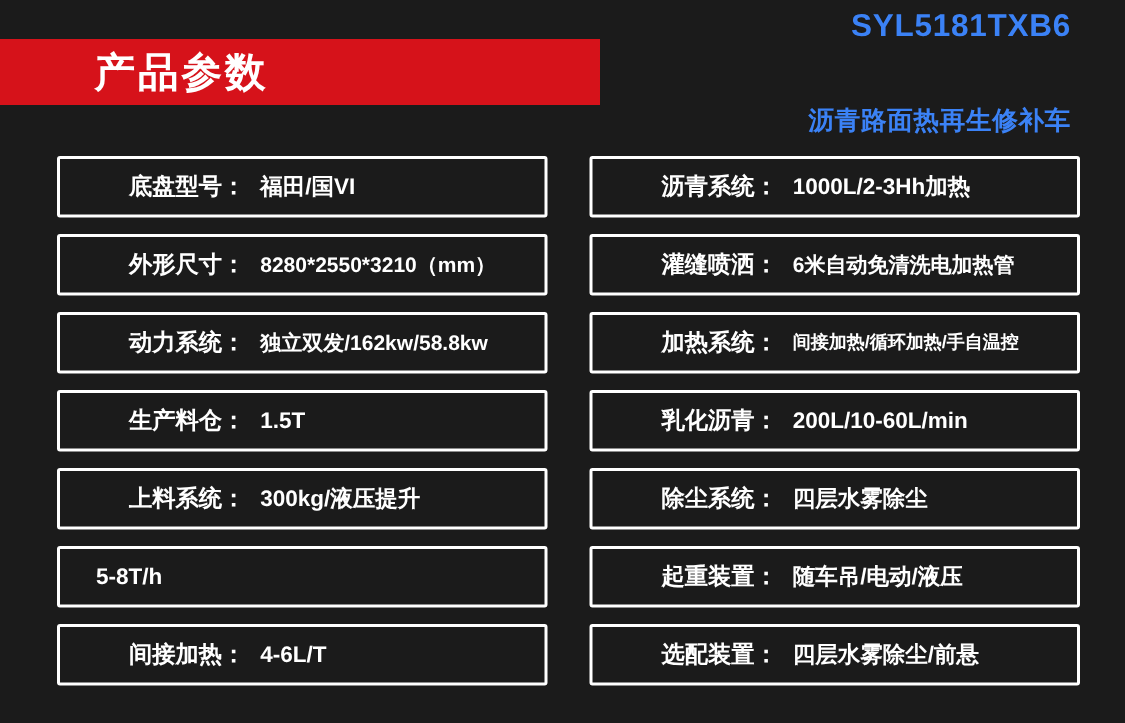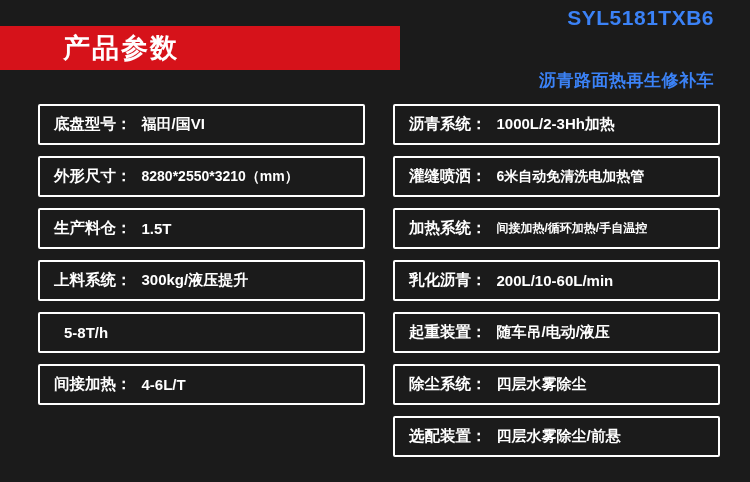--- a/index.html
+++ b/index.html
@@ -94,20 +94,21 @@
     box-sizing: border-box;
     background: transparent;
     overflow: hidden;
     white-space: nowrap;
   }
   .spec-label {
     color: #ffffff;
     font-size: 15.5px;
     font-weight: bold;
     flex: 0 0 auto;
+    margin-left: 32px;
   }
   .spec-value {
     color: #ffffff;
     font-size: 15px;
     font-weight: bold;
     margin-left: 10px;
     flex: 1 1 auto;
   }
   .spec-value.sm {
     font-size: 14px;
@@ -148,20 +149,24 @@
     <div class="col">
       <div class="spec-row">
         <span class="spec-label">底盘型号：</span>
         <span class="spec-value chassis">福田/国VI</span>
       </div>
       <div class="spec-row">
         <span class="spec-label">外形尺寸：</span>
         <span class="spec-value sm">8280*2550*3210（mm）</span>
       </div>
       <div class="spec-row">
+        <span class="spec-label">动力系统：</span>
+        <span class="spec-value sm">独立双发/162kw/58.8kw</span>
+      </div>
+      <div class="spec-row">
         <span class="spec-label">生产料仓：</span>
         <span class="spec-value">1.5T</span>
       </div>
       <div class="spec-row">
         <span class="spec-label">上料系统：</span>
         <span class="spec-value">300kg/液压提升</span>
       </div>
       <div class="spec-row">
         <span class="spec-value">5-8T/h</span>
       </div>
@@ -182,28 +187,28 @@
       </div>
       <div class="spec-row">
         <span class="spec-label">加热系统：</span>
         <span class="spec-value xs">间接加热/循环加热/手自温控</span>
       </div>
       <div class="spec-row">
         <span class="spec-label">乳化沥青：</span>
         <span class="spec-value">200L/10-60L/min</span>
       </div>
       <div class="spec-row">
+        <span class="spec-label">除尘系统：</span>
+        <span class="spec-value">四层水雾除尘</span>
+      </div>
+      <div class="spec-row">
         <span class="spec-label">起重装置：</span>
         <span class="spec-value">随车吊/电动/液压</span>
       </div>
       <div class="spec-row">
-        <span class="spec-label">除尘系统：</span>
-        <span class="spec-value">四层水雾除尘</span>
-      </div>
-      <div class="spec-row">
         <span class="spec-label">选配装置：</span>
         <span class="spec-value">四层水雾除尘/前悬</span>
       </div>
     </div>
 
   </div>
 
   <div class="bottom-strip"></div>
 </div>
 

